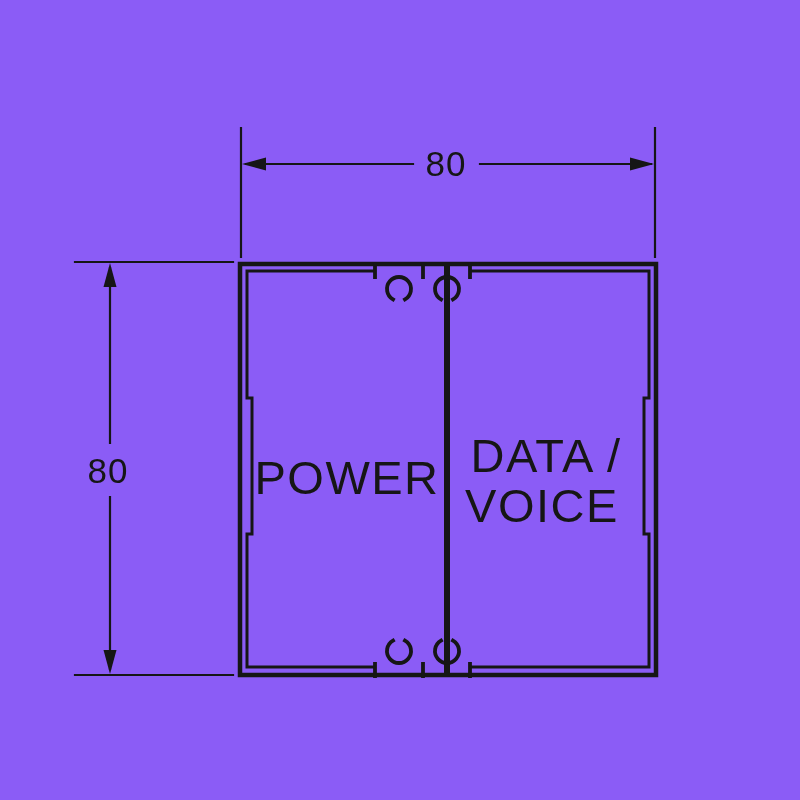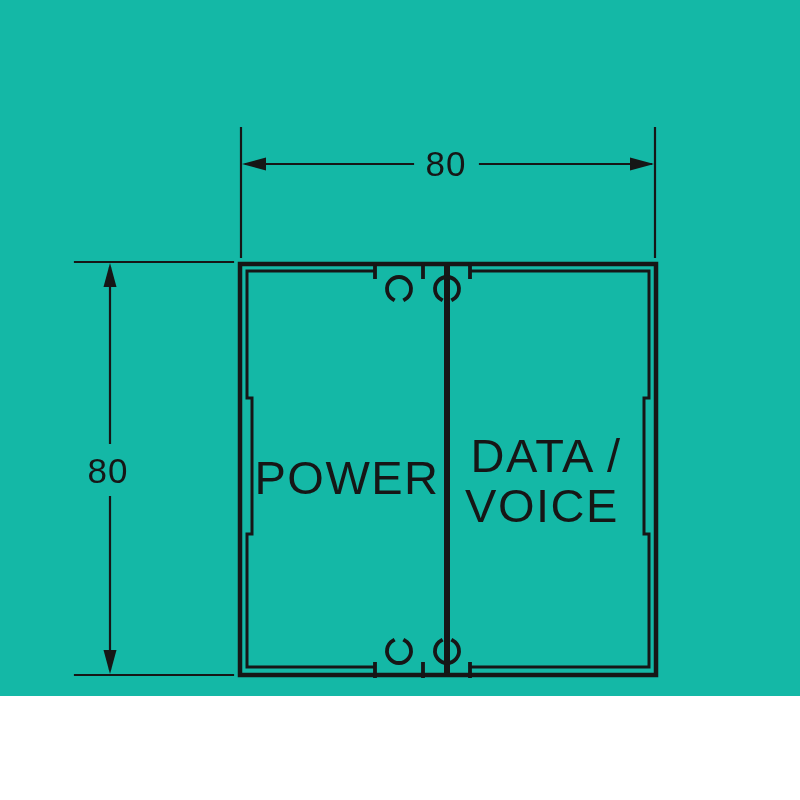--- a/index.html
+++ b/index.html
@@ -3,22 +3,22 @@
 <meta charset="utf-8">
 <style>
   html, body {
     margin: 0;
     padding: 0;
     background: #ffffff;
   }
   .stage {
     position: relative;
     width: 800px;
-    height: 696px;
-    background: #14b8a6;
+    height: 800px;
+    background: #8b5cf6;
     overflow: hidden;
   }
   svg {
     display: block;
     width: 800px;
     height: 800px;
   }
   .dim-text {
     font-family: "Liberation Sans", sans-serif;
     font-size: 35px;

